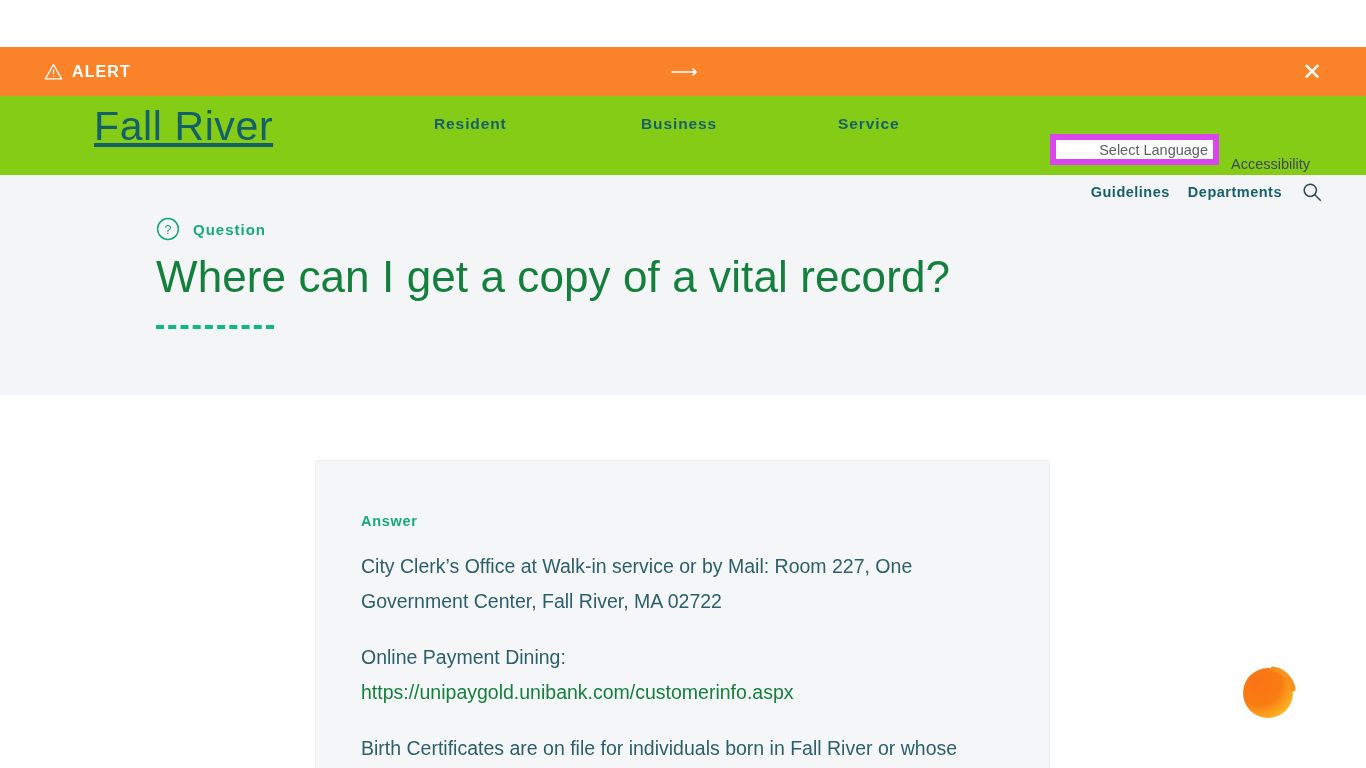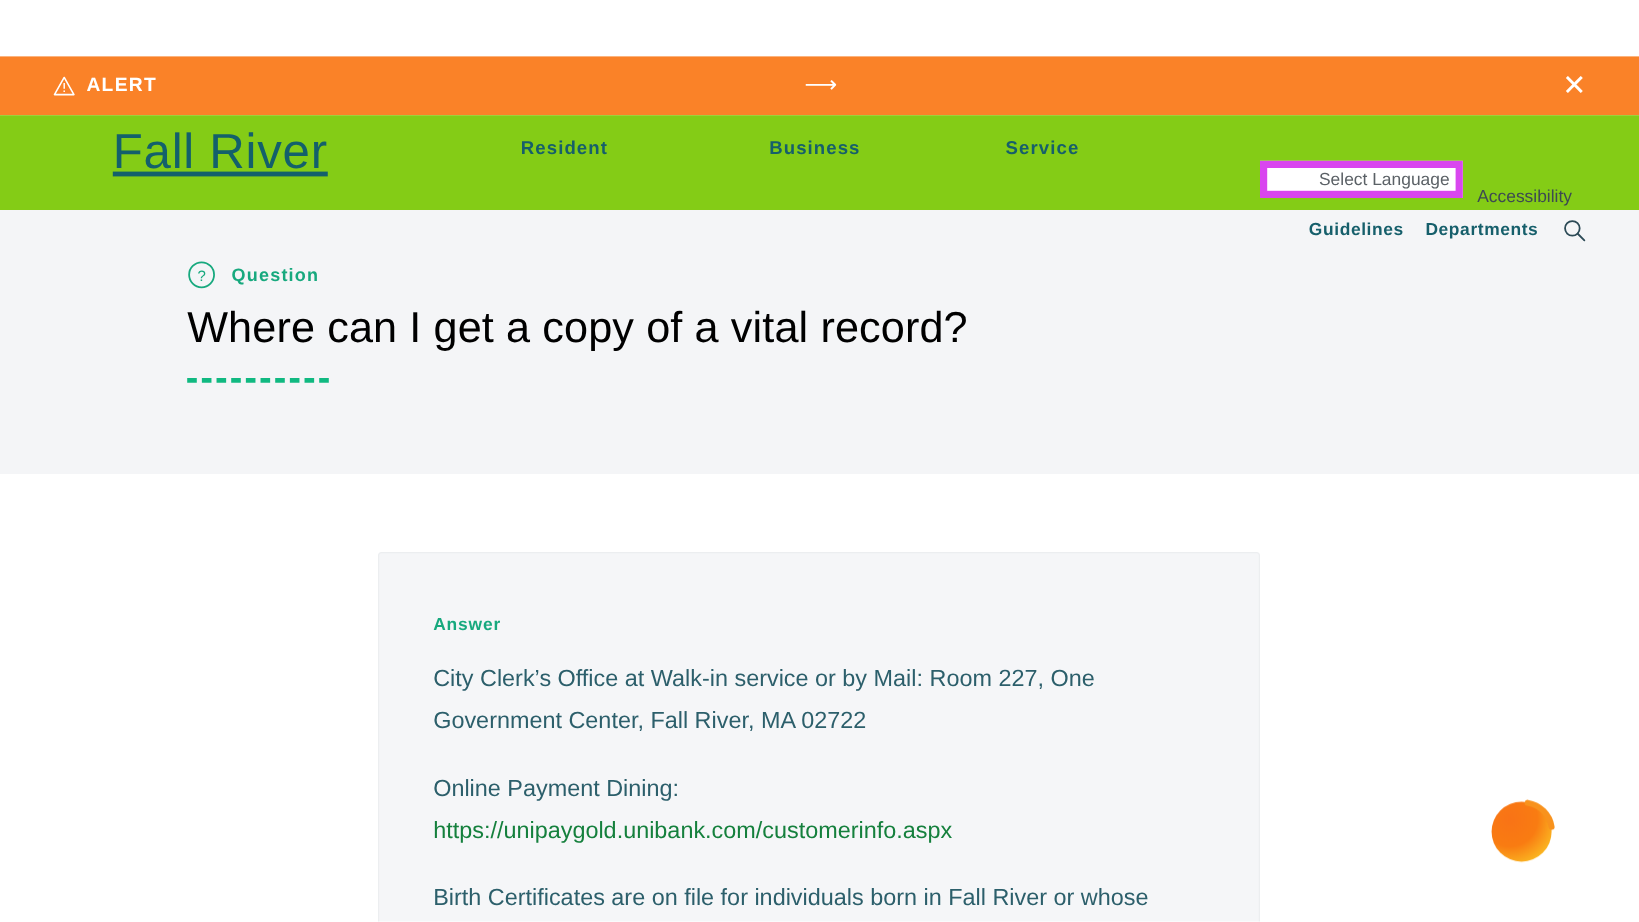--- a/index.html
+++ b/index.html
@@ -176,22 +176,22 @@
   .q-circle {
     width: 24px; height: 24px; display: block;
   }
   .q-label {
     color: #17a97e;
     font-size: 15px;
     font-weight: bold;
     letter-spacing: 1px;
   }
   .hero-title {
-    color: #000000;
-    font-size: 36px;
+    color: #15803d;
+    font-size: 44px;
     font-weight: normal;
     letter-spacing: 0.1px;
     line-height: 1.15;
   }
   .hero-dash {
     margin-top: 22px;
     width: 118px;
     height: 0;
     border-top: 4px dashed #10b981;
   }

